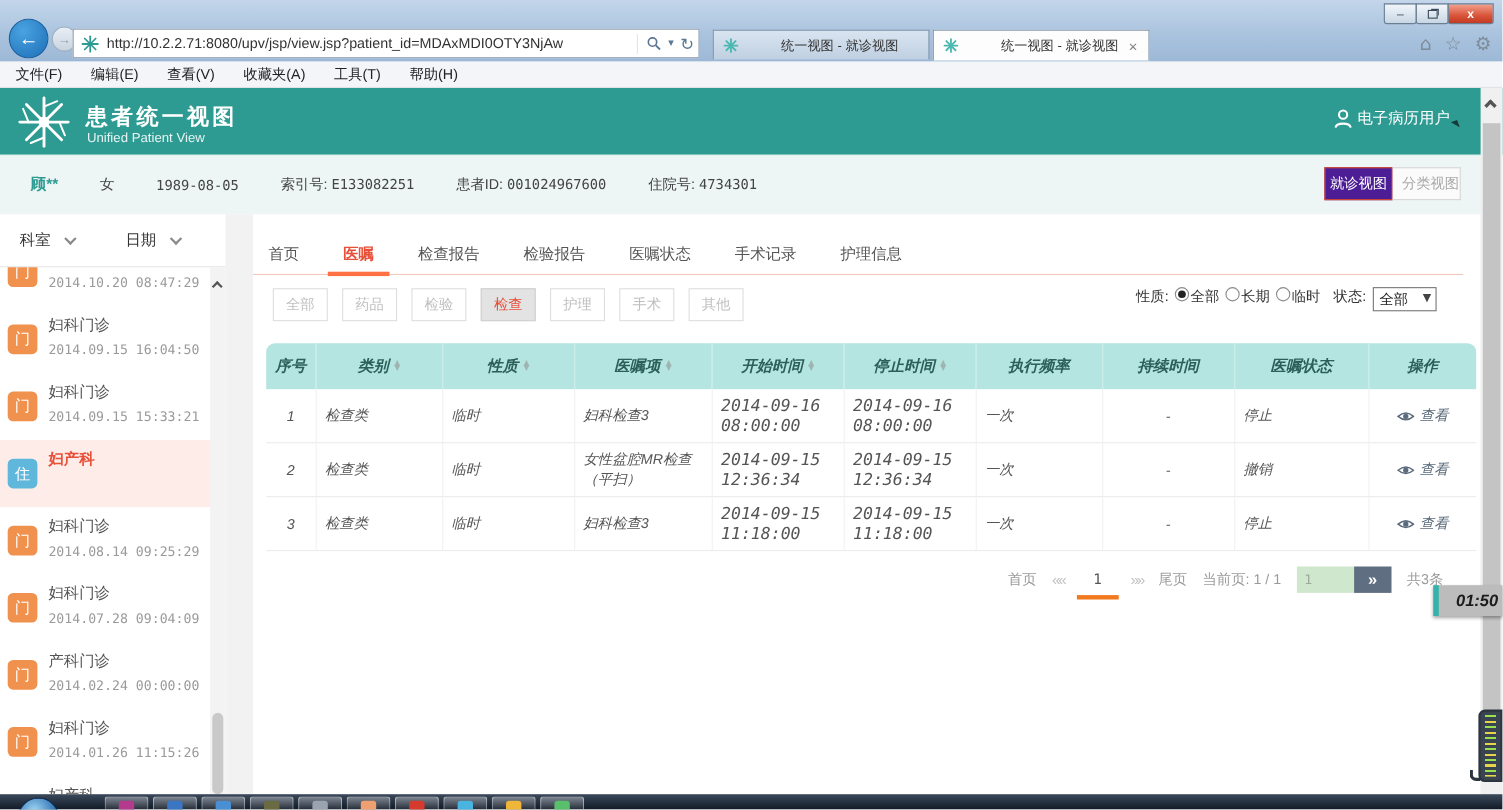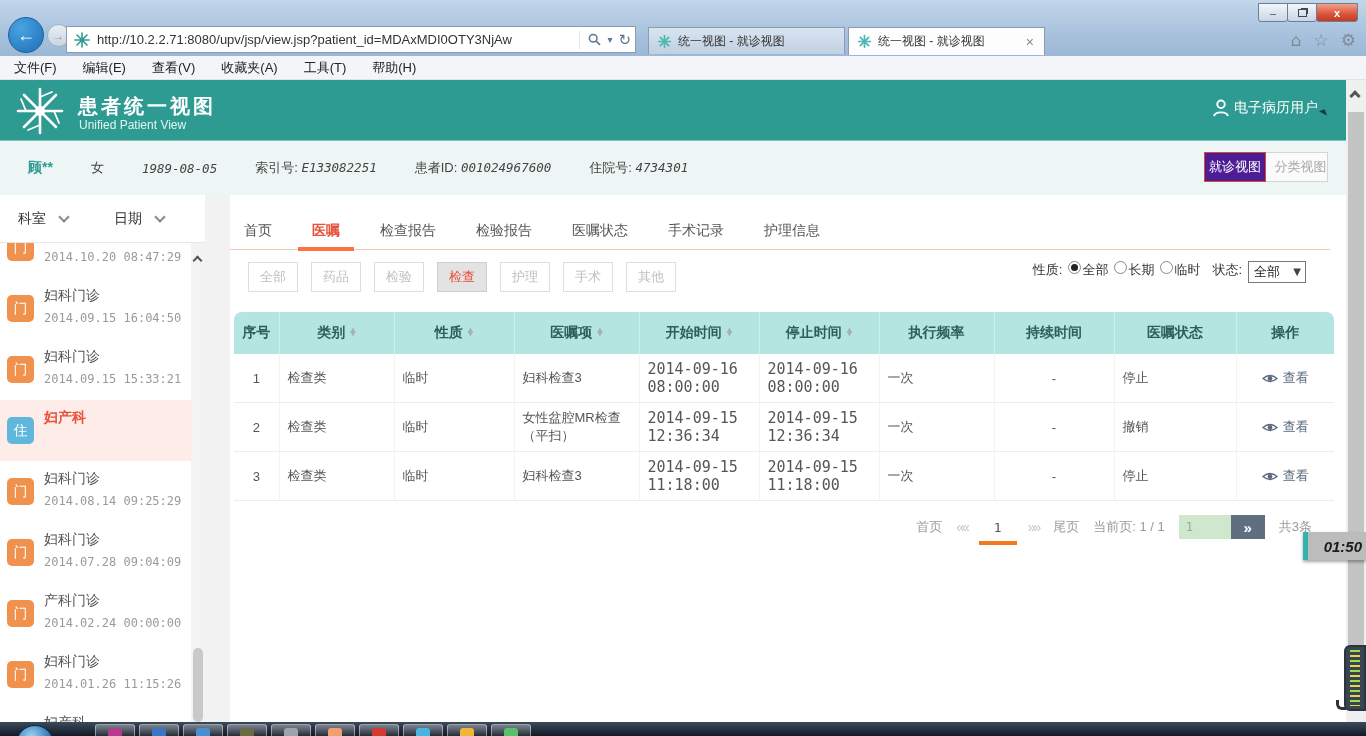--- a/index.html
+++ b/index.html
@@ -22,21 +22,21 @@
   .addr-fav { width:18px; height:18px; margin:0 6px 0 2px; flex:0 0 auto; }
   .addr-url { flex:1; font-size:13px; color:#333; white-space:nowrap; overflow:hidden; }
   .addr-icons { display:flex; align-items:center; gap:6px; color:#5a7894; border-left:1px solid #dfe5ec; padding-left:8px; }
   .icon-caret { font-family:"DejaVu Sans",sans-serif; font-size:10px; color:#5a7894; }
   .icon-refresh { font-family:"DejaVu Sans",sans-serif; font-size:15px; color:#5a7894; }
   .tabstrip { left:648px; top:27px; height:27px; display:flex; }
   .btab { width:197px; height:27px; display:flex; align-items:center; padding:0 8px;
     border:1px solid #8a9cb0; border-bottom:none; margin-right:3px;
     background:linear-gradient(#d9e4f0,#bfd0e2); font-size:12px; color:#333; }
   .btab.active { background:#fdfdfd; height:28px; }
-  .btab .t-title { flex:1; white-space:nowrap; overflow:hidden; }
+  .btab .t-title { flex:1; white-space:nowrap; overflow:hidden;margin-left:32px; }
   .btab .t-close { color:#888; font-size:14px; padding:0 2px; }
   .winbtns { right:8px; top:3px; display:flex; }
   .winbtn { width:30px; height:19px; border:1px solid #6b7f94; border-radius:0 0 3px 3px;
     background:linear-gradient(#f2f6fa,#c8d6e4); display:flex; align-items:center; justify-content:center;
     font-size:11px; color:#3a4a5a; margin-left:-1px; }
   .winbtn.close { width:42px; background:linear-gradient(#f2a08c,#d9543a 60%,#c23a22); color:#fff; font-weight:bold; }
   .mini-restore { width:9px; height:8px; border:1px solid #3a4a5a; background:transparent; box-shadow:2px -2px 0 -1px #3a4a5a; }
   .chrome-right-icons { right:10px; top:30px; display:flex; gap:12px; font-family:"DejaVu Sans",sans-serif;
     color:#7d8b99; font-size:17px; }
   .menubar { left:0; top:56px; width:1366px; height:24px; background:#f3f5f8; border-bottom:1px solid #e0e4e9;
@@ -49,21 +49,21 @@
   .app-sub { left:79px; top:118px; color:rgba(255,255,255,.88); font-size:12px; }
   .userbox { right:40px; top:98px; display:flex; align-items:center; color:#fff; font-size:14px; }
   .user-caret { width:0; height:0; border-left:6px solid transparent; border-top:7px solid #143b38;
     margin-left:2px; margin-top:10px; transform:rotate(-20deg); }
 
   
   .patientbar { left:0; top:140px; width:1366px; height:55px; background:#edf6f4; border-top:1px solid #7fc4bd;
     display:flex; align-items:center; font-size:13px; color:#444; }
   .patientbar .pname { color:#2e9b93; font-weight:bold; font-size:14px; margin-left:28px; }
   .pitem { margin-left:38px; white-space:nowrap; }
-  .pnum { font-family:"DejaVu Sans Mono",monospace; font-size:12.5px;font-style:italic; }
+  .pnum { font-family:"DejaVu Sans Mono",monospace; font-size:12.5px; }
   .viewbtns { right:38px; top:152px; display:flex; }
   .vbtn { width:62px; height:30px; display:flex; align-items:center; justify-content:center; font-size:13px; }
   .vbtn.active { background:#4c1d95; color:#fff; border:1px solid #d8492f; }
   .vbtn.inactive { background:#fbfbfb; color:#a9a9a9; border:1px solid #d5d5d5; border-left:none;padding-left:8px; }
 
   
   .workspace { left:0; top:195px; width:1366px; height:527px; background:#f2f2f2; }
   .sidebar { left:0; top:195px; width:205px; height:527px; background:#fff; }
   .side-head { height:48px; border-bottom:1px solid #e6e6e6; display:flex; align-items:center; font-size:14px; color:#333; }
   .side-filter { display:flex; align-items:center; gap:14px; }
@@ -99,21 +99,21 @@
   .rightfilters { position:absolute; right:24px; top:0; height:32px; display:flex; align-items:flex-start; font-size:13px; color:#333; }
   .radio { width:13px; height:13px; border:1px solid #8a8a8a; border-radius:50%; background:#fff;
     display:inline-flex; align-items:center; justify-content:center; margin:0 1px 0 6px; }
   .radio .dot { width:7px; height:7px; border-radius:50%; background:#222; display:none; }
   .radio.checked .dot { display:block; }
   .selectbox { width:58px; height:22px; border:1px solid #767676; background:#fff; margin-left:6px;
     display:flex; align-items:center; padding-left:5px; font-size:13px; color:#222; position:relative; }
   .selectbox .sb-caret { position:absolute; right:4px; top:4px; font-family:"DejaVu Sans",sans-serif; font-size:10px; color:#444; }
 
   
-  .ordertable { position:absolute; left:4px; top:117px; width:1100px; border-collapse:collapse; table-layout:fixed; }
+  .ordertable { position:absolute; left:12px; top:117px; width:1100px; border-collapse:collapse; table-layout:fixed;font-style:italic; }
   .ordertable th { background:#b5e5e0; color:#2c5f5a; font-size:14px; font-weight:bold; height:42px;
     border-right:1px solid #cdeee9; }
   .ordertable th:first-child { border-radius:8px 0 0 0; }
   .ordertable th:last-child { border-radius:0 8px 0 0; border-right:none; }
   .th-inner { display:flex; align-items:center; justify-content:center; gap:5px; }
   .sortcarets { display:inline-flex; flex-direction:column; line-height:0.55; font-size:7px; color:#9fb5b1;
     font-family:"DejaVu Sans",sans-serif; }
   .ordertable td { font-size:13px; color:#555; height:47px; padding:6px 8px; border-bottom:1px solid #ececec;
     border-right:1px solid #f2f2f2; word-break:break-all; vertical-align:middle; background:#fff; }
   .ordertable td:last-child { border-right:none; }

